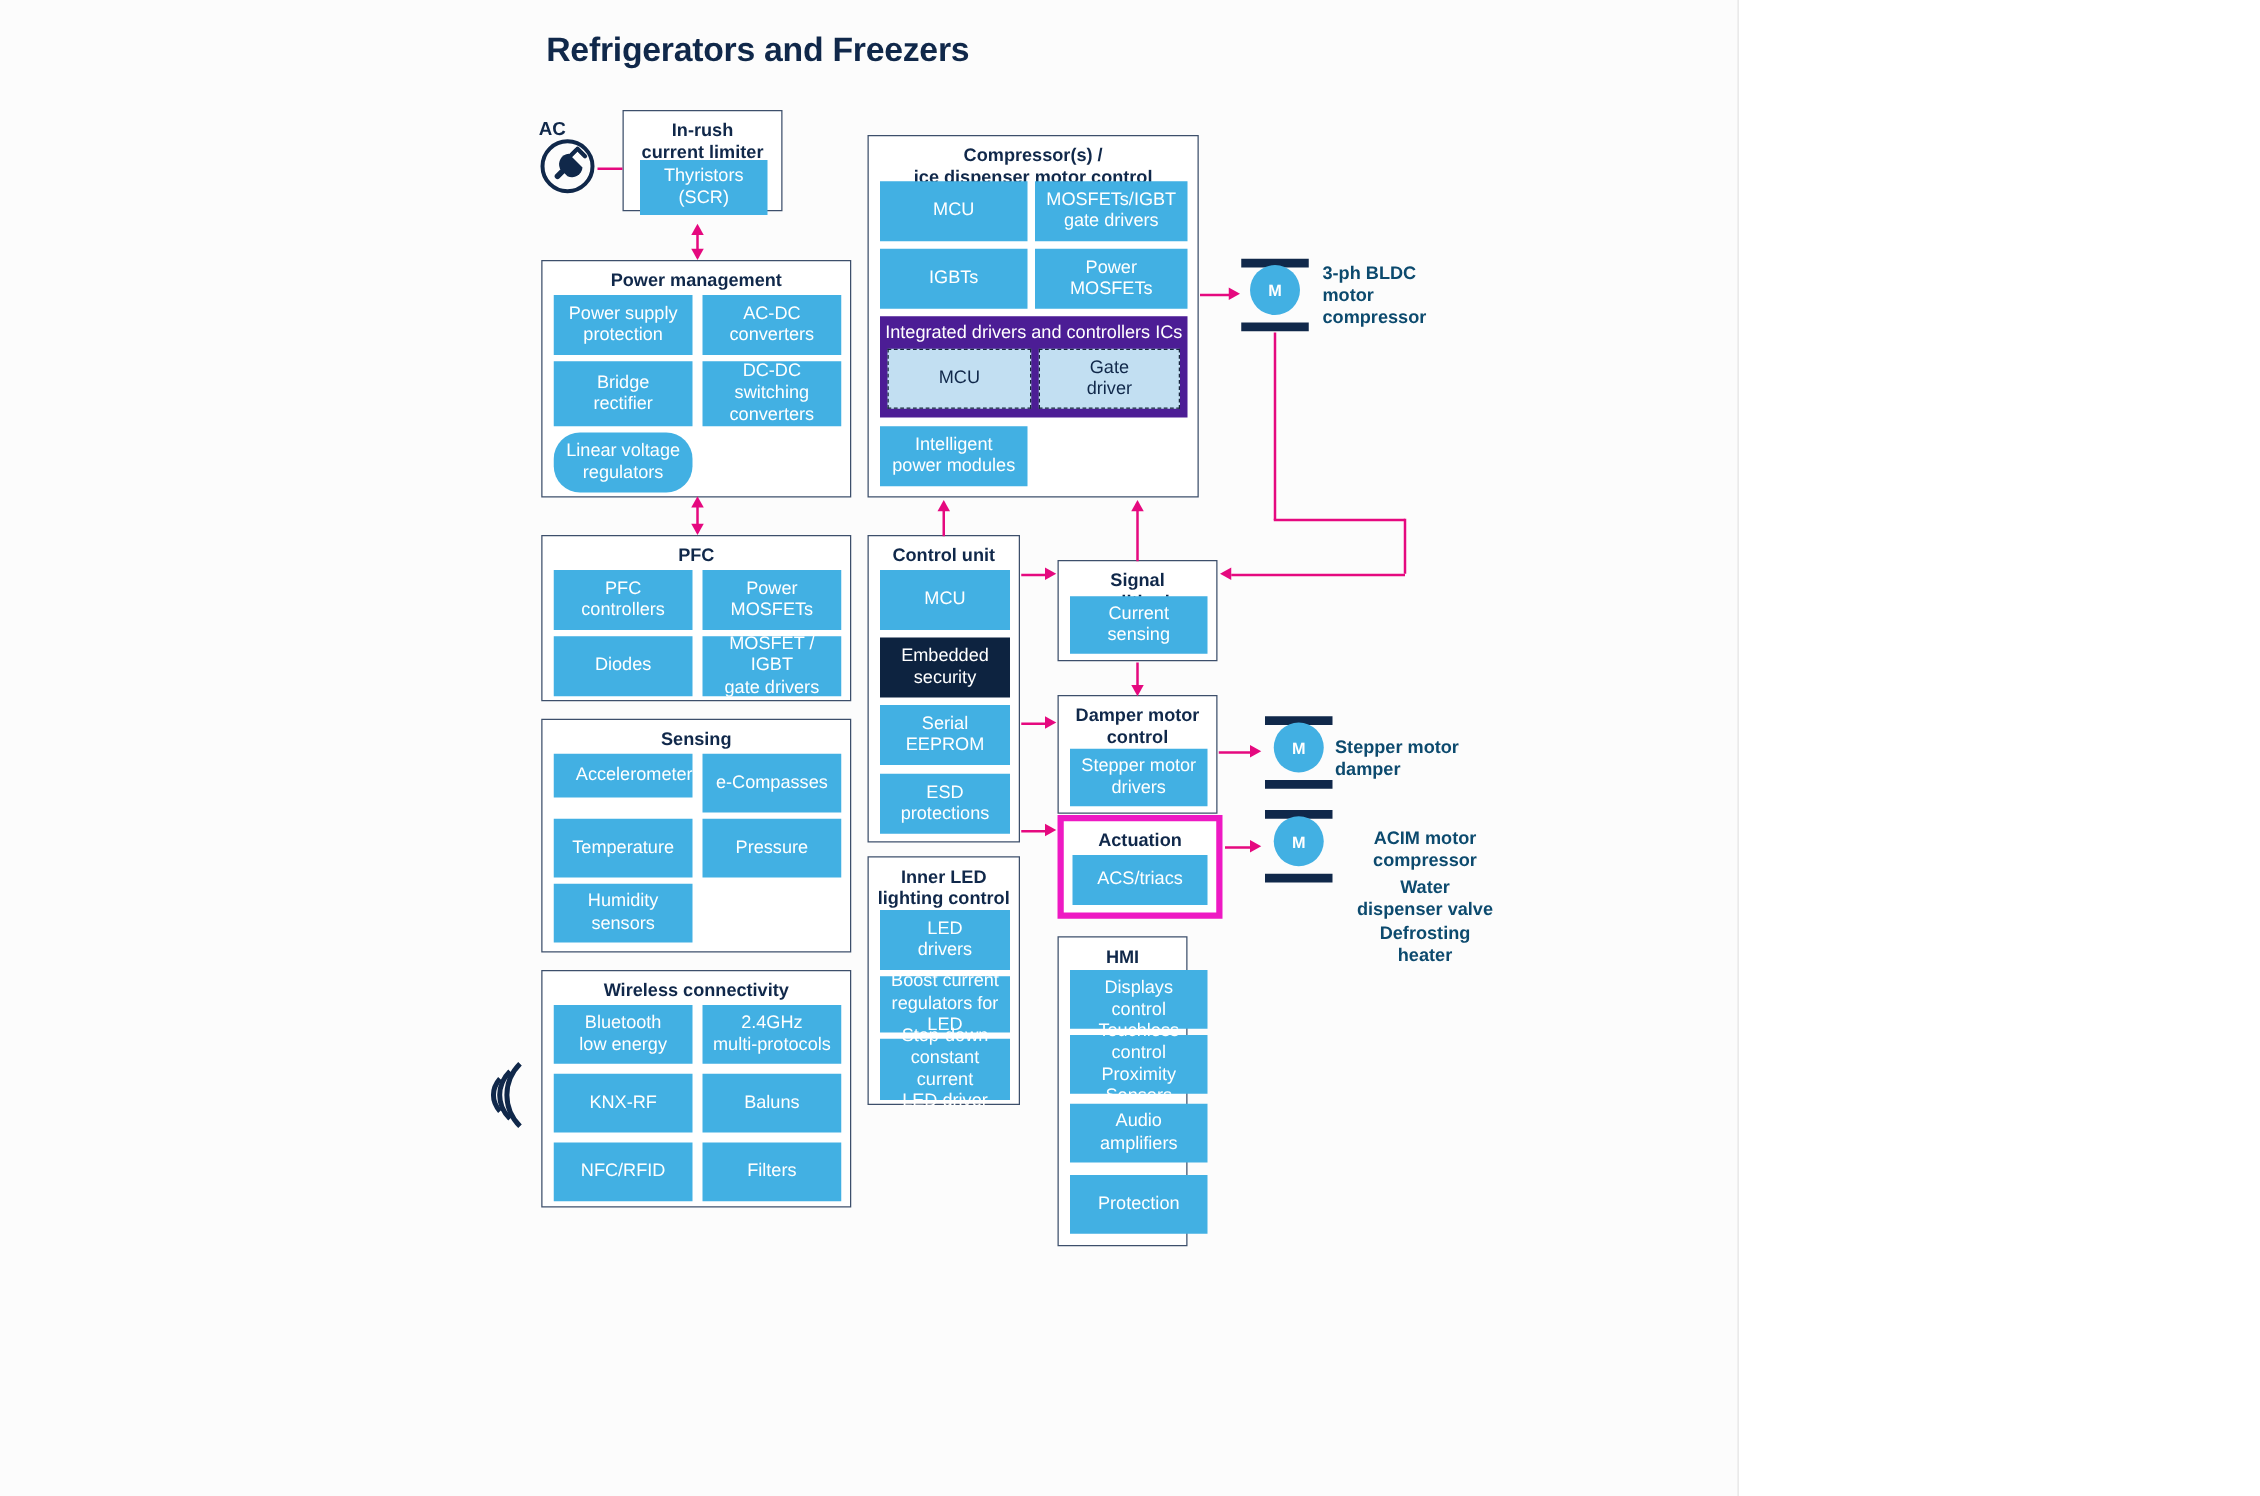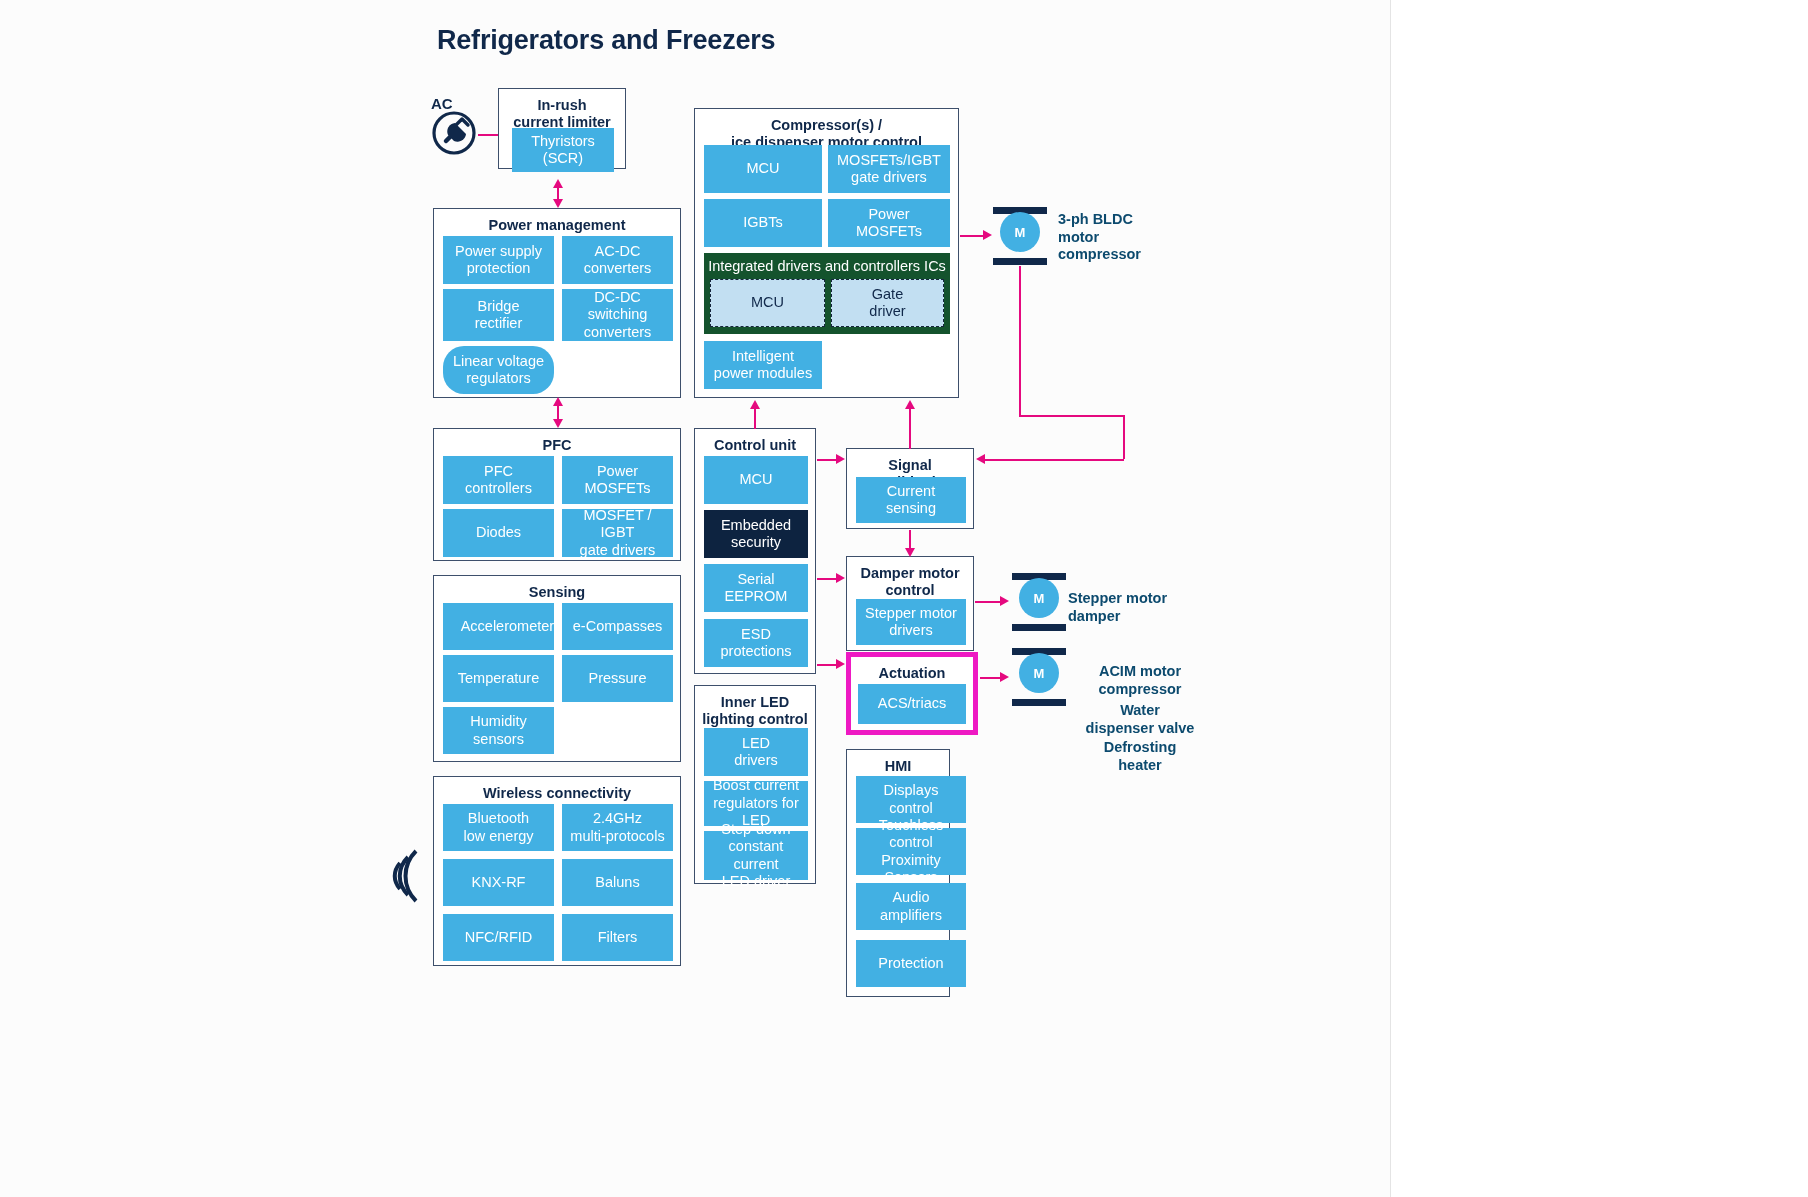--- a/index.html
+++ b/index.html
@@ -48,21 +48,21 @@
     box-sizing:border-box;
     white-space:pre-line;
     padding:2px 3px;
   }
   .cell.dark{background:#0d2340;color:#ffffff;}
   .cell.sub{
     background:#c2dff2;color:#10284a;
     border:1.7px dashed #16263c;
   }
   .bluepanel{
-    position:absolute;background:#14532d;box-sizing:border-box;
+    position:absolute;background:#4c1d95;box-sizing:border-box;
   }
   .bluepanel .plabel{
     display:block;text-align:center;color:#fff;font-size:14.5px;
     padding-top:5px;
   }
 
   
   .hl{border:5px solid #ee19c3;}
 
   
@@ -151,21 +151,21 @@
 controllers</div>
     <div class="cell" style="left:128px;top:27px;width:111px;height:48px;">Power
 MOSFETs</div>
     <div class="cell" style="left:9px;top:80px;width:111px;height:48px;">Diodes</div>
     <div class="cell" style="left:128px;top:80px;width:111px;height:48px;">MOSFET / IGBT
 gate drivers</div>
   </div>
 
   <div class="group" style="left:433px;top:575px;width:248px;height:187px;">
     <div class="ghead">Sensing</div>
-    <div class="cell" style="left:9px;top:27px;width:111px;height:47px;padding-left:28px;">Accelerometers</div>
+    <div class="cell" style="left:9px;top:27px;width:111px;height:35px;padding-left:28px;">Accelerometers</div>
     <div class="cell" style="left:128px;top:27px;width:111px;height:47px;">e-Compasses</div>
     <div class="cell" style="left:9px;top:79px;width:111px;height:47px;">Temperature</div>
     <div class="cell" style="left:128px;top:79px;width:111px;height:47px;">Pressure</div>
     <div class="cell" style="left:9px;top:131px;width:111px;height:47px;">Humidity
 sensors</div>
   </div>
 
   <div class="group" style="left:433px;top:776px;width:248px;height:190px;">
     <div class="ghead">Wireless connectivity</div>
     <div class="cell" style="left:9px;top:27px;width:111px;height:47px;">Bluetooth

